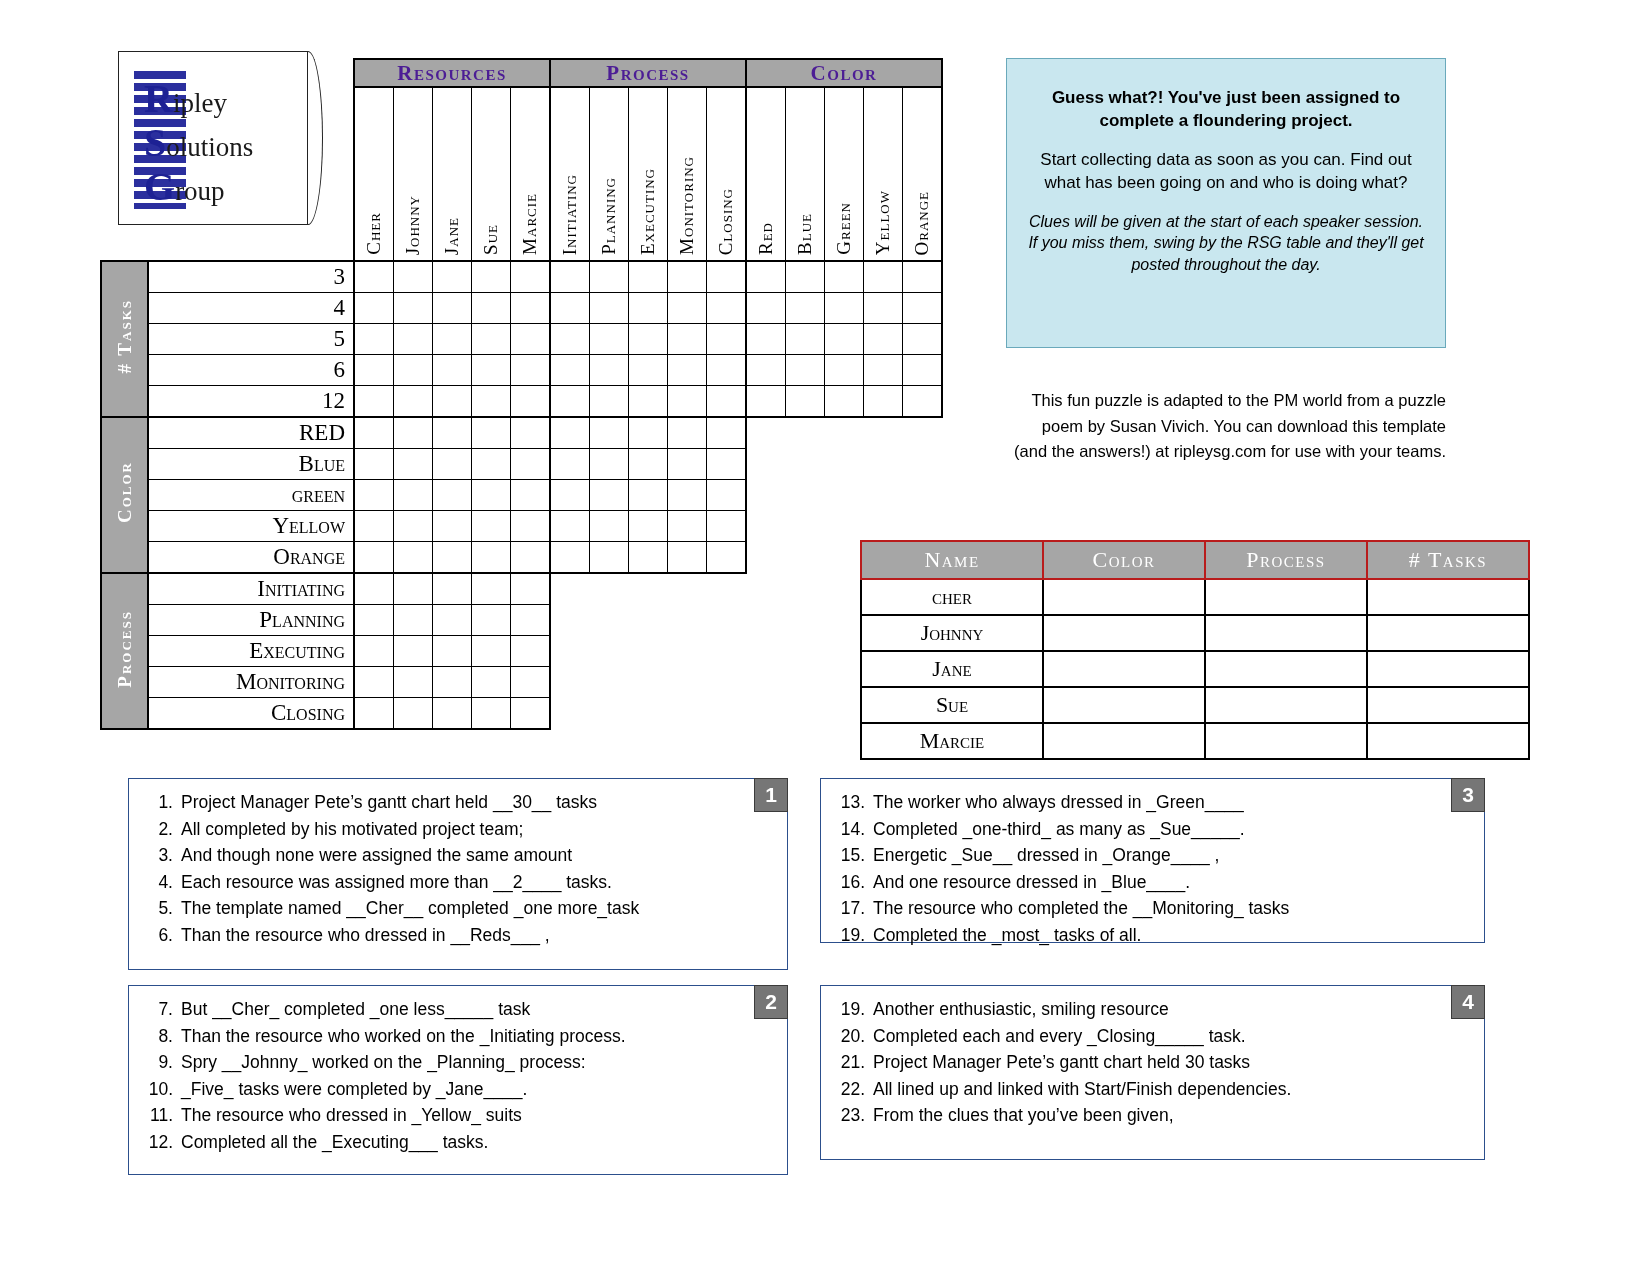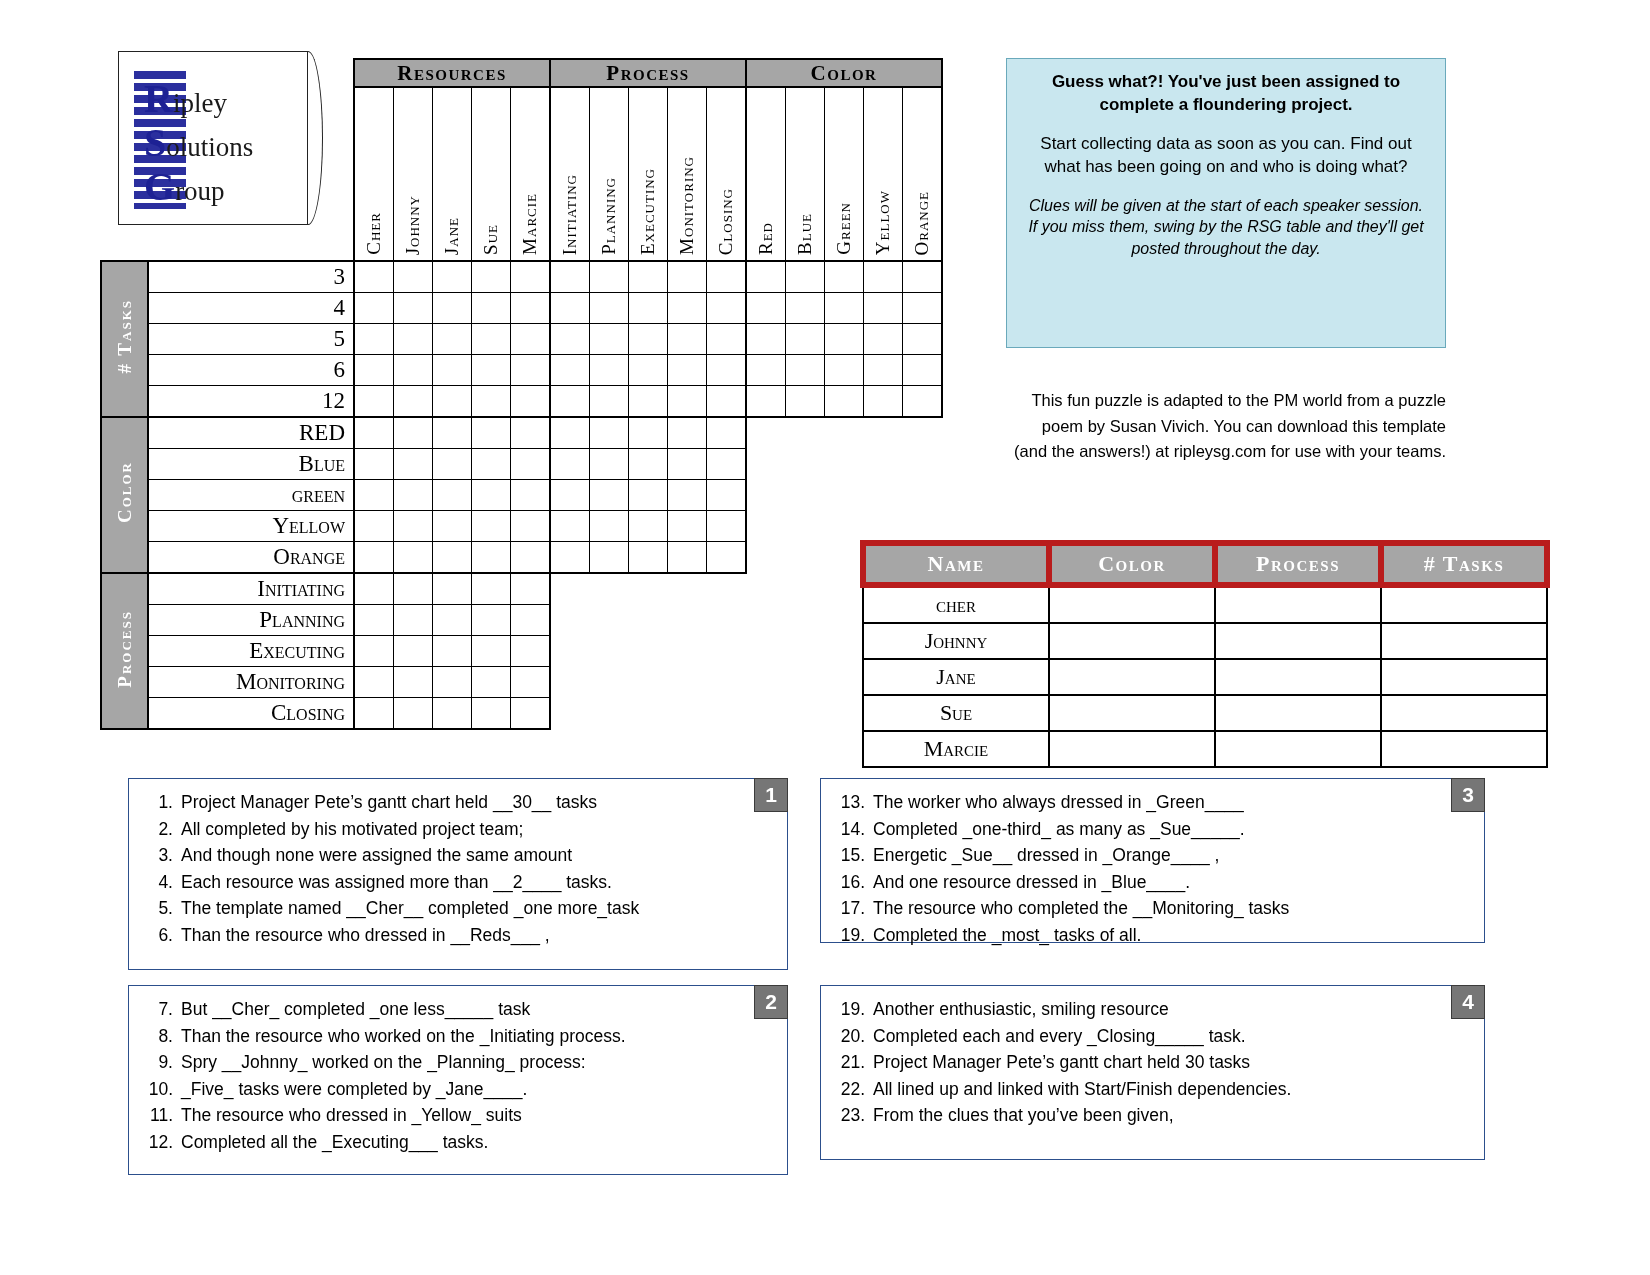--- a/index.html
+++ b/index.html
@@ -81,21 +81,21 @@
     border-collapse: collapse;
     table-layout: fixed;
   }
   table.grid td, table.grid th {
     border: 1px solid #000;
     padding: 0;
     font-family: "Liberation Serif", serif;
   }
   .hdr-group {
     background: #a6a6a6;
-    color: #000000;
+    color: #4c1d95;
     text-align: center;
     font-size: 21px;
     letter-spacing: 1.5px;
     height: 26px;
     font-weight: bold;
     font-variant: small-caps;
     border: 2px solid #000 !important;
   }
   .vert-label {
     height: 172px;
@@ -166,20 +166,21 @@
     box-sizing: border-box;
     padding: 12px 16px;
     font-family: "Liberation Sans", sans-serif;
   }
   #callout .c-bold {
     font-weight: bold;
     font-size: 17px;
     text-align: center;
     line-height: 1.35;
     margin-bottom: 16px;
+    margin-top: 16px;
   }
   #callout .c-body {
     font-size: 17px;
     text-align: center;
     line-height: 1.35;
     margin-bottom: 16px;
   }
   #callout .c-ital {
     font-style: italic;
     font-size: 16px;
@@ -207,22 +208,22 @@
     table-layout: fixed;
   }
   table.answers th {
     background: #a6a6a6;
     color: #fff;
     font-family: "Liberation Serif", serif;
     font-size: 22px;
     font-variant: small-caps;
     letter-spacing: 1.5px;
     height: 34px;
-    border: 6px solid #b91c1c;
-    font-weight: bold;
+    border: 2px solid #b91c1c;
+    font-weight: normal;
   }
   table.answers td {
     border: 2px solid #000;
     height: 32px;
     font-family: "Liberation Serif", serif;
     font-size: 22px;
     font-variant: small-caps;
     text-align: center;
   }
   table.answers td.name-cell { width: 178px; }

